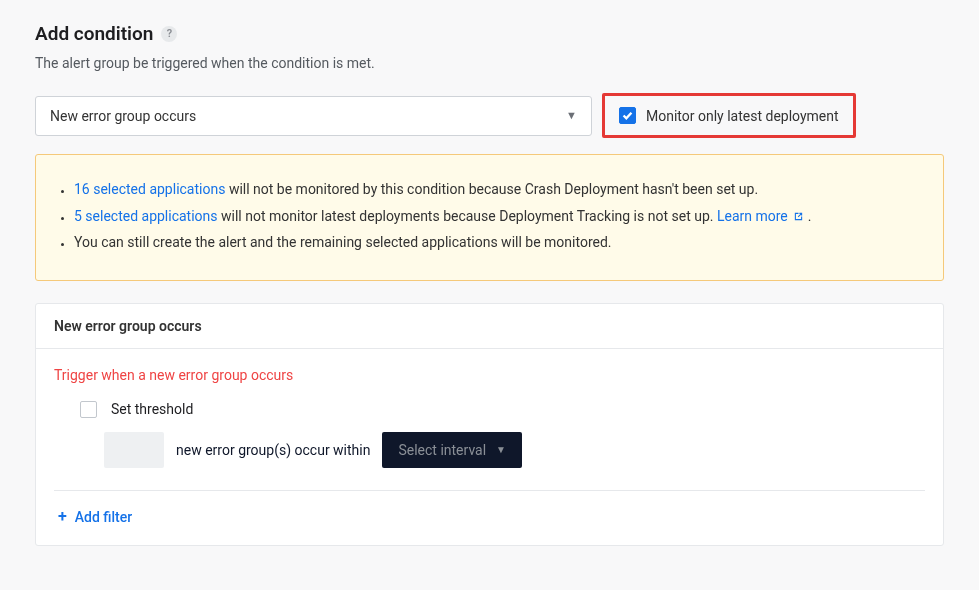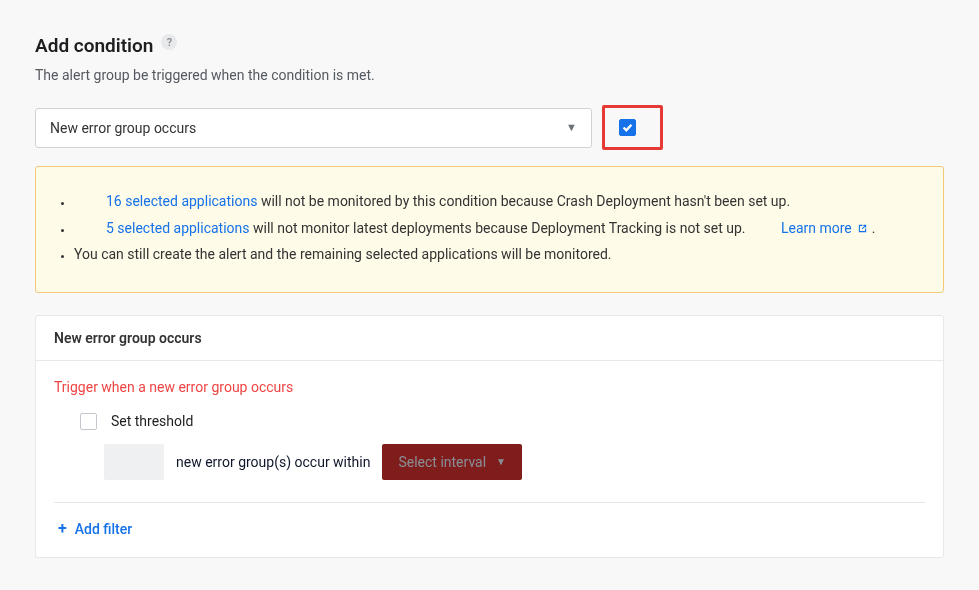--- a/index.html
+++ b/index.html
@@ -5,21 +5,21 @@
   * { box-sizing: border-box; margin: 0; padding: 0; }
   body {
     font-family: -apple-system, BlinkMacSystemFont, "Segoe UI", Roboto, "Helvetica Neue", Arial, sans-serif;
     background: #f8f8f9;
     color: #1e1e21;
     font-size: 14px;
     width: 979px;
     height: 590px;
     padding: 22px 35px;
   }
-  .header-row { display: flex; gap: 8px; margin-bottom: 10px; margin-top: 12px; }
+  .header-row { display: flex; align-items: center; gap: 8px; margin-bottom: 10px; }
   h2 { font-size: 19px; font-weight: 600; color: #1e1e21; }
   .help-circle {
     width: 16px; height: 16px; border-radius: 50%;
     background: #e7e9eb; color: #8a8d93; font-size: 11px;
     display: inline-flex; align-items: center; justify-content: center;
     cursor: pointer; font-weight: 600;
   }
   .sub { color: #555a60; margin-bottom: 22px; font-size: 14px; }
   .row-select { display: flex; align-items: center; gap: 0; }
   .select-box {
@@ -56,39 +56,39 @@
   .warn-panel {
     margin-top: 16px;
     background: #fffbe9;
     border: 1px solid #f5c97a;
     border-radius: 3px;
     padding: 18px 20px 20px 20px;
   }
   .warn-panel ul { list-style: disc; padding-left: 18px; }
   .warn-panel li { margin: 7px 0; color: #333; font-size: 14px; line-height: 1.4; }
   .warn-panel li::marker { color: #333; font-size: 11px; }
-  .link-blue { color: #1572e8; text-decoration: none; cursor: pointer; margin-left: 32px; }
+  .link-blue { color: #1572e8; text-decoration: none; cursor: pointer; }
   .ext-icon { display: inline-block; width: 11px; height: 11px; vertical-align: -1px; margin-left: 2px; }
   .card {
     margin-top: 22px;
     background: #fff;
     border: 1px solid #e6e8eb;
     border-radius: 3px;
   }
   .card-head { padding: 14px 18px; border-bottom: 1px solid #e6e8eb; font-weight: 600; font-size: 14px; color: #333; }
   .card-body { padding: 18px 18px 20px 18px; }
   .trigger-text { color: #ef4444; margin-bottom: 18px; }
   .thresh-row { display: flex; align-items: center; gap: 4px; margin-bottom: 14px; padding-left: 22px; }
   .inline-row { display: flex; align-items: center; gap: 12px; padding-left: 50px; }
   .num-input {
     width: 60px; height: 36px; background: #eef0f2; border: none; border-radius: 2px;
   }
   .muted { color: #0f172a; font-size: 14px; }
   .interval-select {
-    height: 36px; background: #7f1d1d; border: none; border-radius: 2px;
+    height: 36px; background: #0f172a; border: none; border-radius: 2px;
     padding: 0 16px; display: flex; align-items: center; gap: 10px;
     color: #8a8f96; cursor: pointer; font-size: 14px;
   }
   .interval-select .caret2 { color: #8a8f96; font-size: 10px; }
   .divider { height: 1px; background: #e6e8eb; margin: 22px 0 18px 0; }
   .add-filter { display: inline-flex; align-items: center; gap: 8px; color: #1572e8; font-weight: 500; cursor: pointer; font-size: 14px; padding-left: 4px; }
   .plus-ic { font-size: 16px; font-weight: 600; line-height: 1; }
 </style>
 </head>
 <body>
@@ -103,20 +103,21 @@
   <div class="select-box">
     <span>New error group occurs</span>
     <span class="caret">▼</span>
   </div>
   <div class="check-highlight">
     <span class="cbox checked">
       <svg viewBox="0 0 14 14">
           <polyline points="2,7 5.5,10.5 12,3.5"></polyline>
         </svg>
     </span>
+    <span class="check-label">Monitor only latest deployment</span>
   </div>
 </div>
 
 <div class="warn-panel">
   <ul>
     <li>
       <a class="link-blue">16 selected applications</a><span> will not be monitored by this condition because Crash Deployment hasn't been set up.</span>
     </li>
     <li>
       <a class="link-blue">5 selected applications</a><span> will not monitor latest deployments because Deployment Tracking is not set up. </span><a class="link-blue"><span>Learn more</span>&nbsp;<svg class="ext-icon" viewBox="0 0 12 12">

